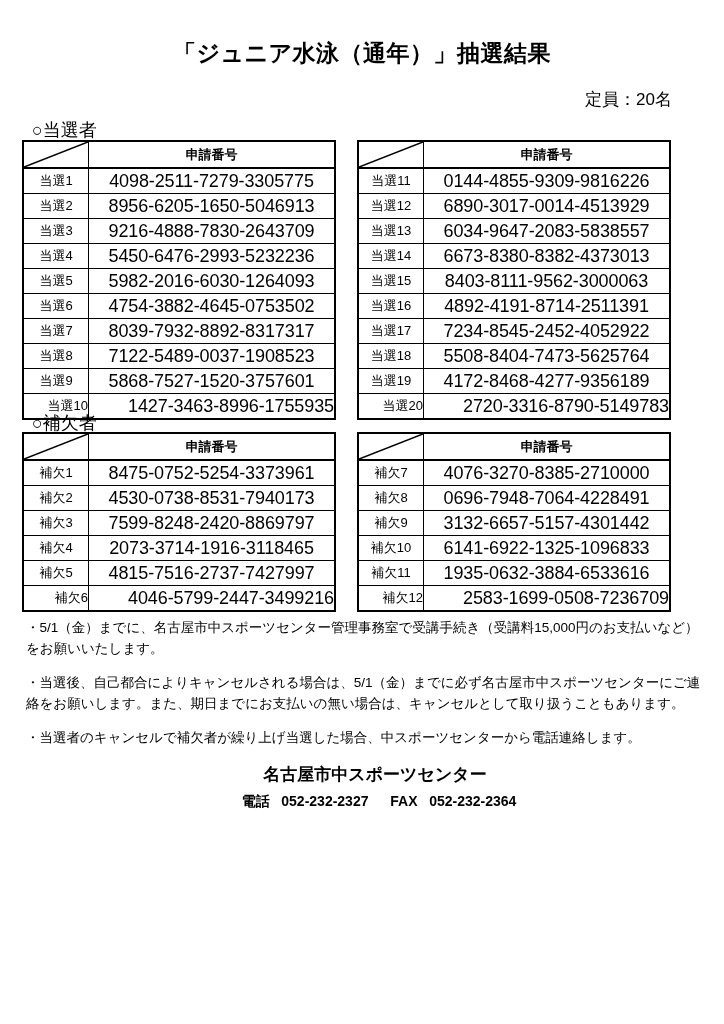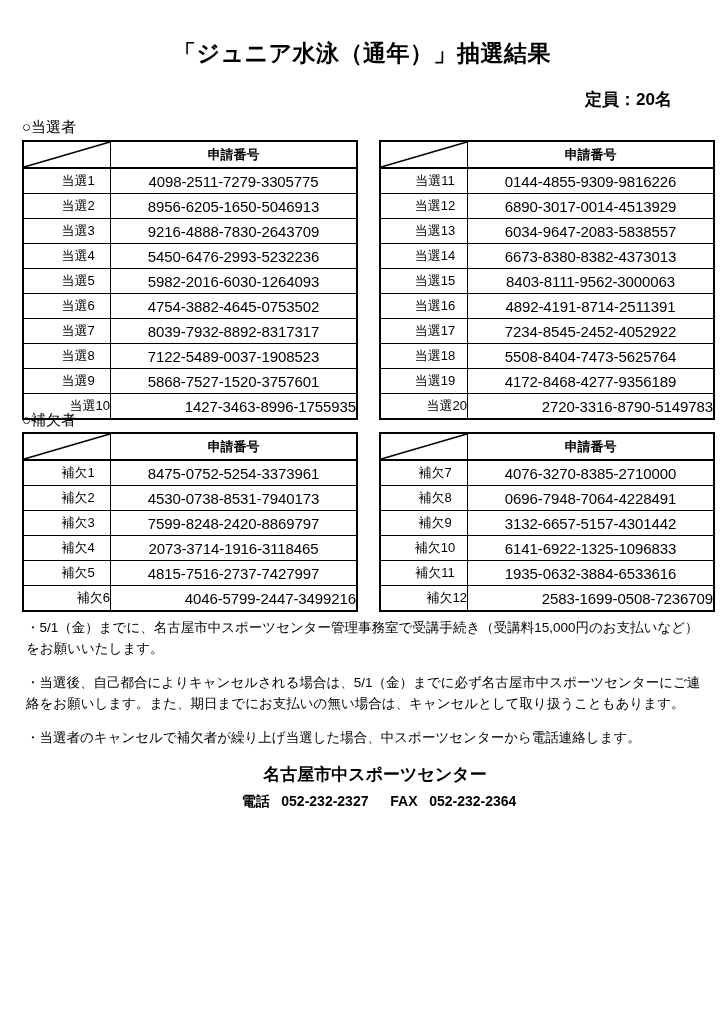--- a/index.html
+++ b/index.html
@@ -34,29 +34,29 @@
     font-weight: bold;
     letter-spacing: 0.5px;
     white-space: nowrap;
   }
 
   .capacity {
     position: absolute;
     top: 88px;
     right: 52px;
     font-size: 17px;
-    font-weight: bold;
+    font-weight: normal;
     white-space: nowrap;
   }
 
   
   .section-heading {
     position: absolute;
-    left: 22px;
-    font-size: 15px;
+    left: 32px;
+    font-size: 18px;
     font-weight: normal;
     white-space: nowrap;
   }
   #heading-winners { top: 118px; }
   #heading-alternates { top: 411px; }
 
   
   .table-wrap {
     position: absolute;
     display: flex;
@@ -78,22 +78,22 @@
     font-weight: normal;
     text-align: center;
     vertical-align: middle;
     background: #fff;
   }
   table.lottery tr.head-row th {
     height: 25px;
     font-weight: bold;
     font-size: 13px;
   }
-  table.lottery .col-label { width: 64px; font-size: 13px; padding-left: 22px; }
-  table.lottery .col-number { width: 245px; font-size: 15px; letter-spacing: -0.1px; }
+  table.lottery .col-label { width: 64px; font-size: 13px; }
+  table.lottery .col-number { width: 245px; font-size: 18px; letter-spacing: -0.1px; }
 
   
   th.corner-cell {
     position: relative;
     overflow: hidden;
     padding: 0;
   }
   th.corner-cell .diag {
     position: absolute;
     inset: 0;

